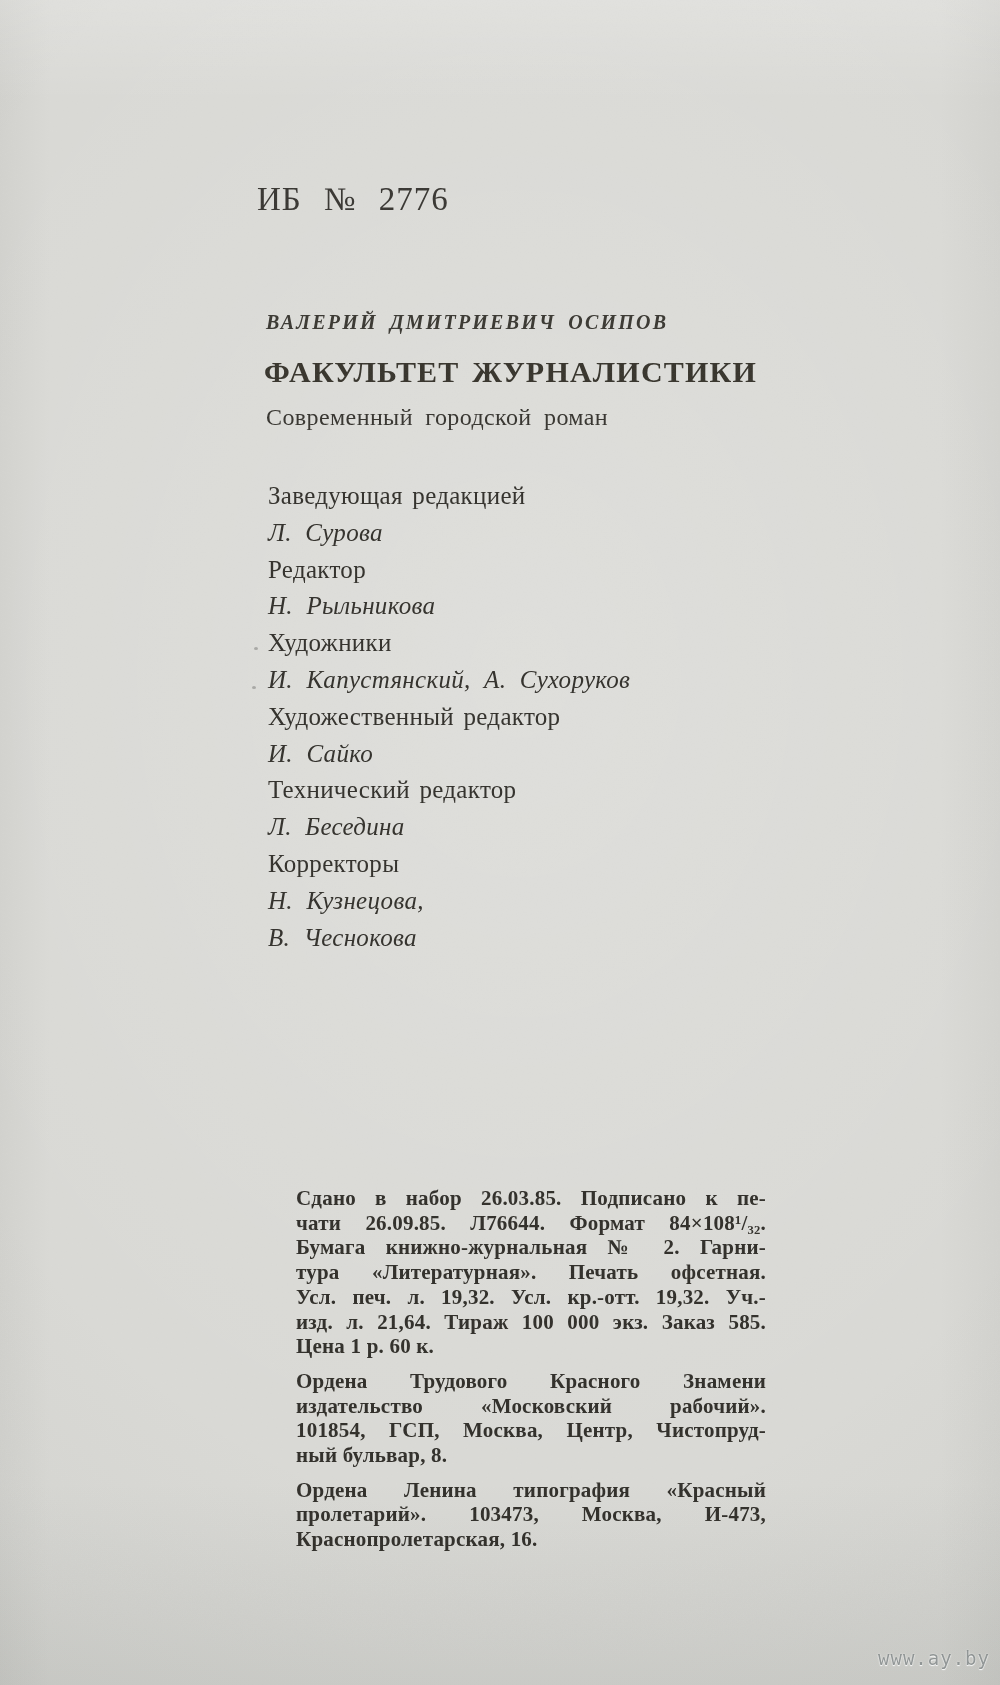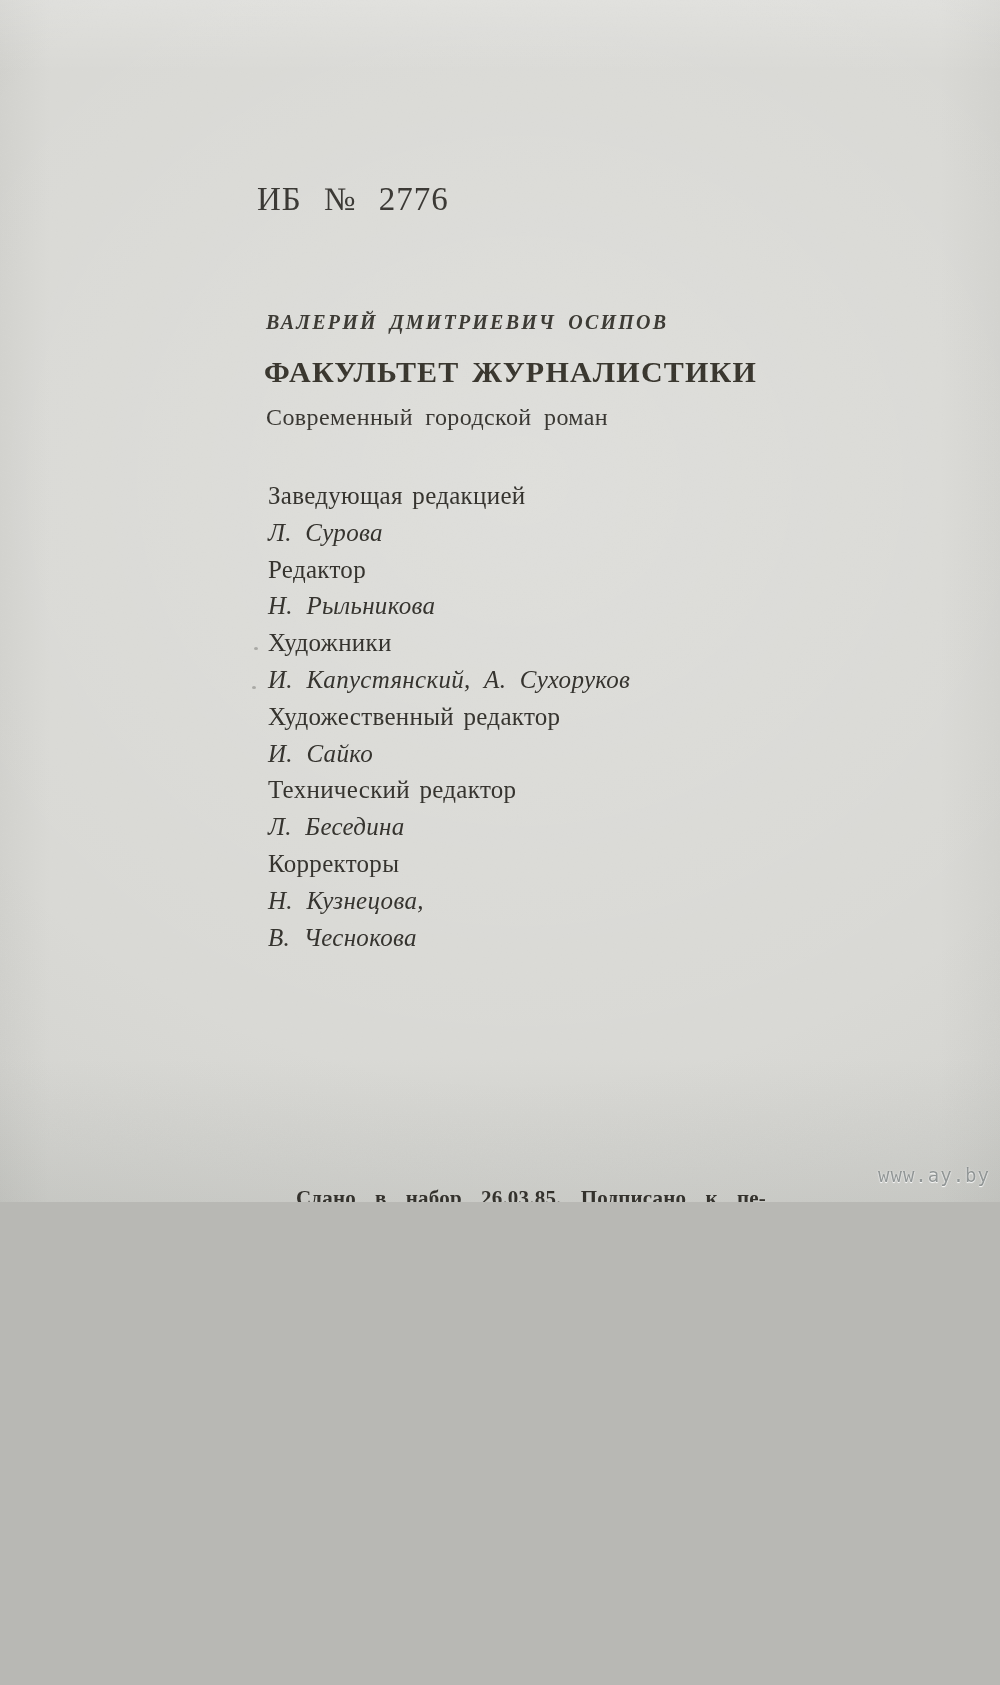--- a/index.html
+++ b/index.html
@@ -3,21 +3,21 @@
 <meta charset="utf-8">
 <style>
   html, body {
     margin: 0;
     padding: 0;
     background: #b8b8b4;
   }
   .page {
     position: relative;
     width: 1000px;
-    height: 1202px;
+    height: 1685px;
     overflow: hidden;
     background: #dadad6;
     font-family: "Liberation Serif", "DejaVu Serif", serif;
     color: #302e2a;
   }
   
   .vignette {
     position: absolute;
     inset: 0;
     z-index: 1;

